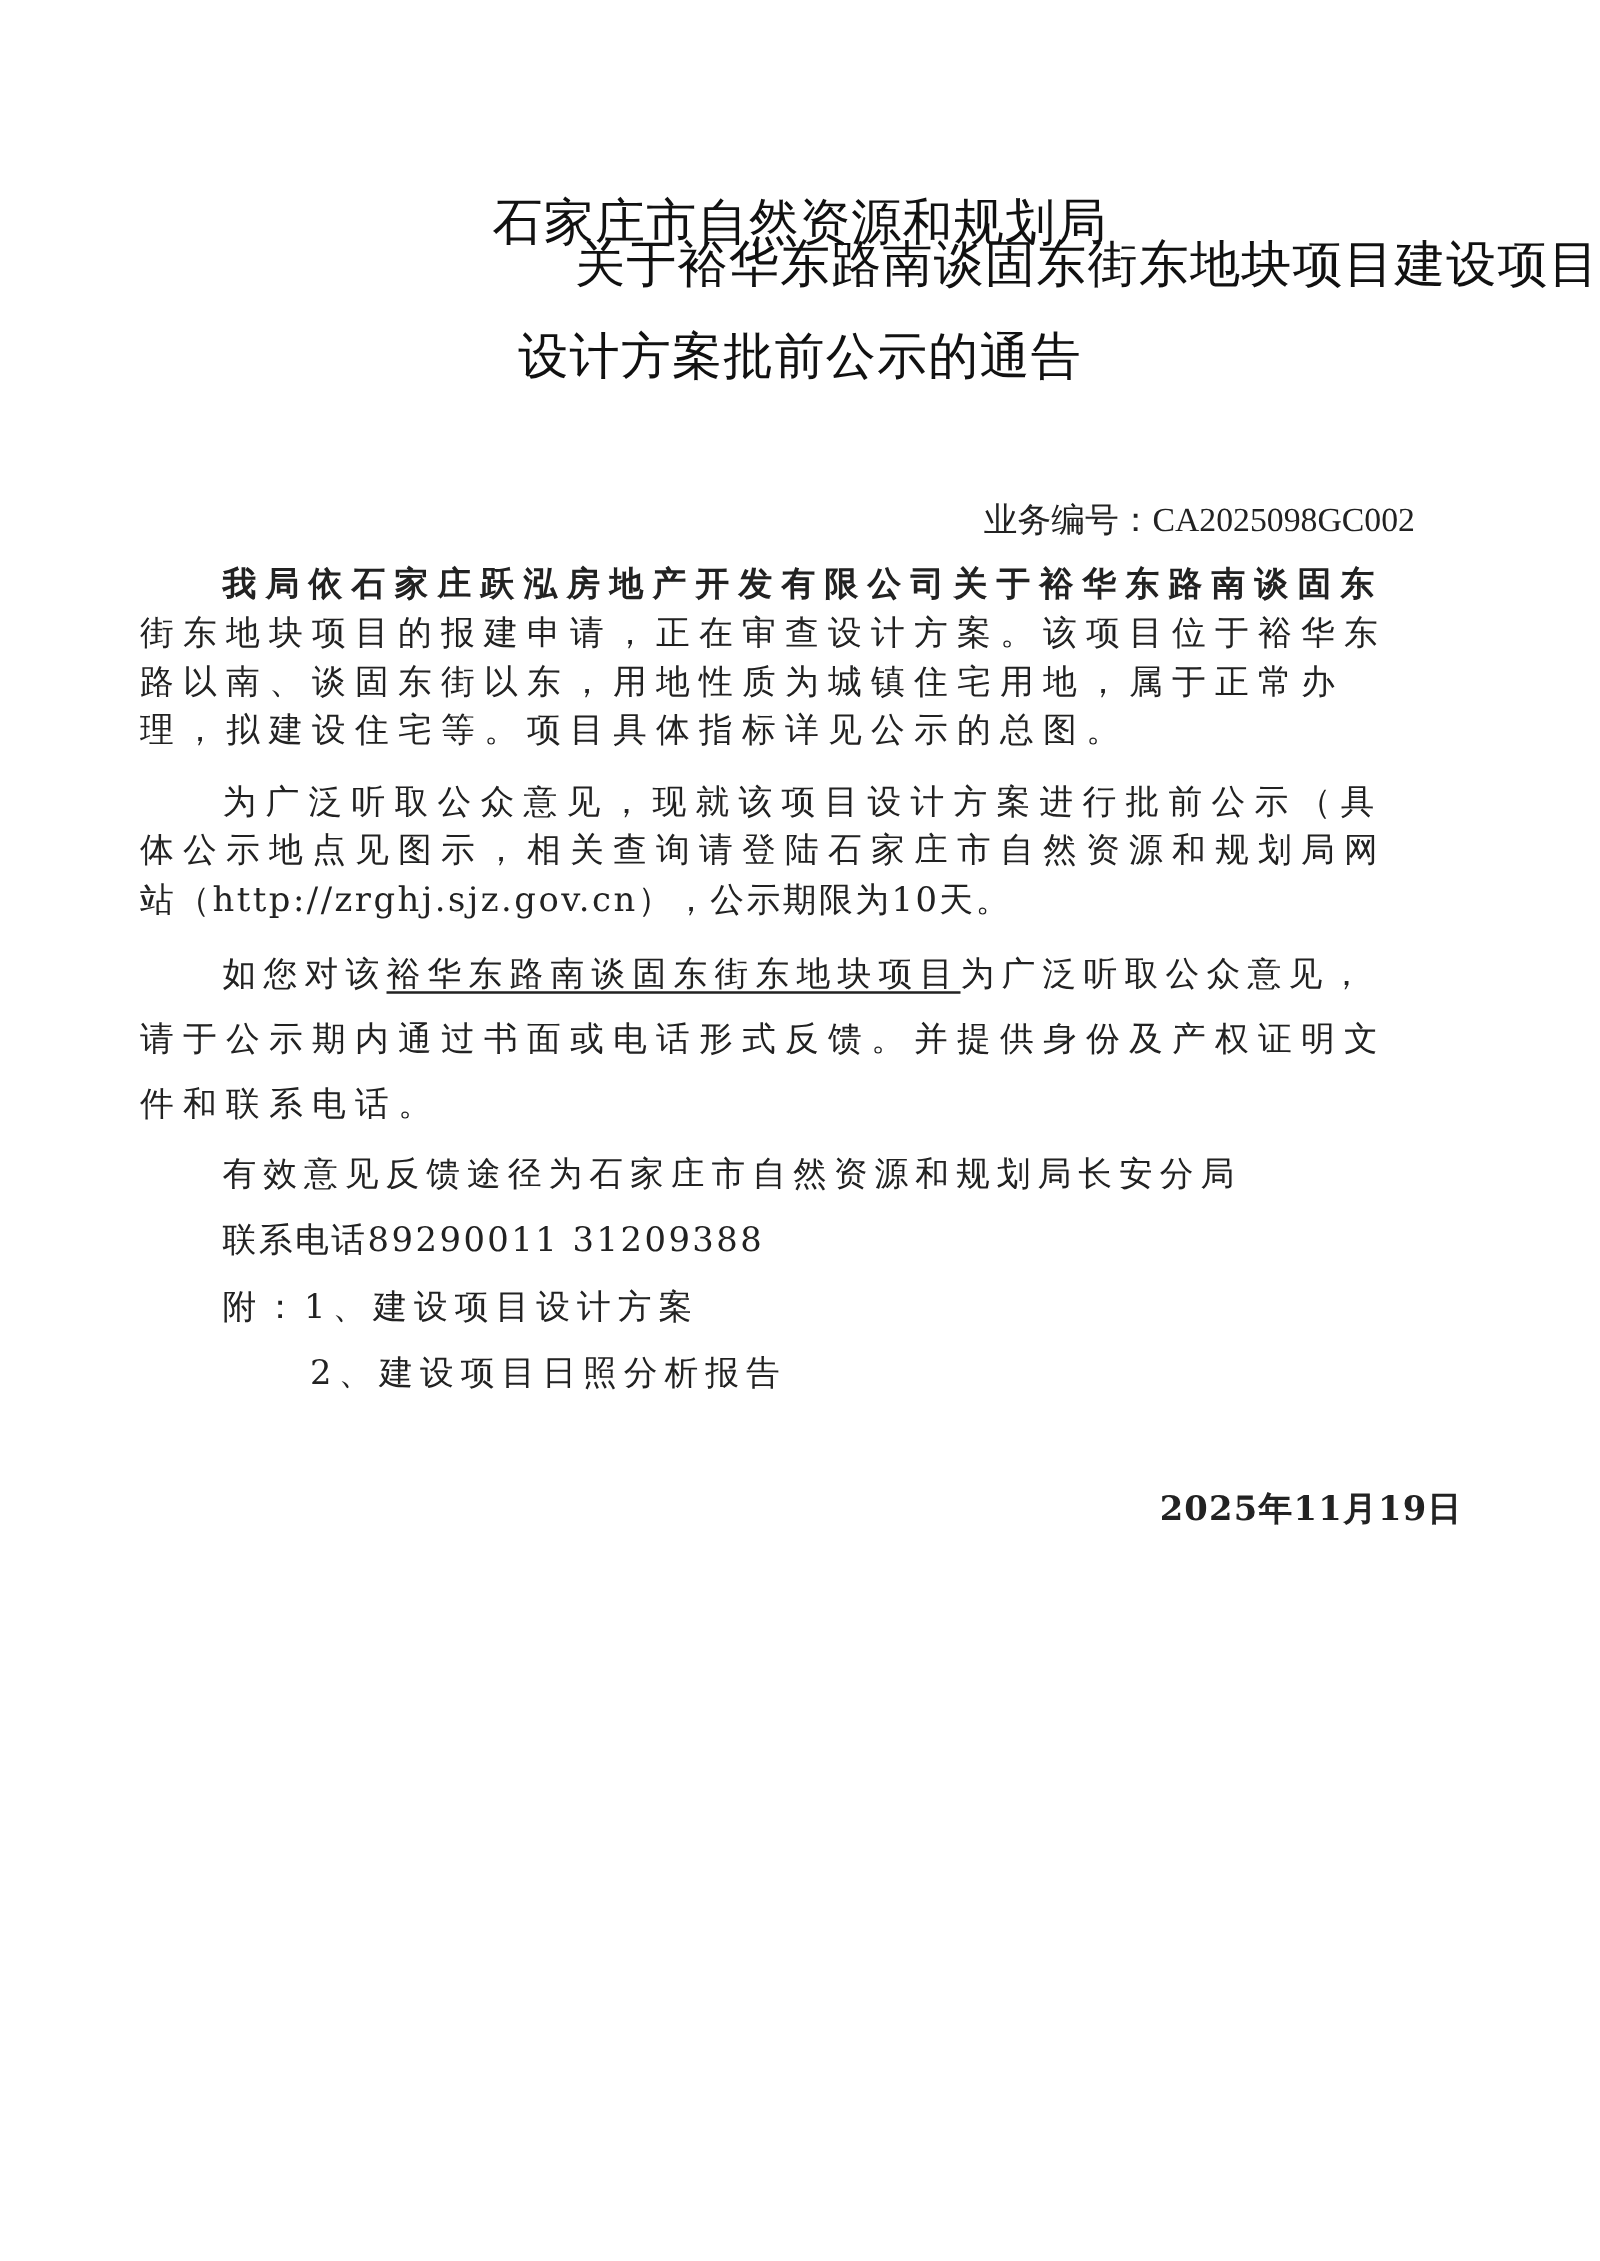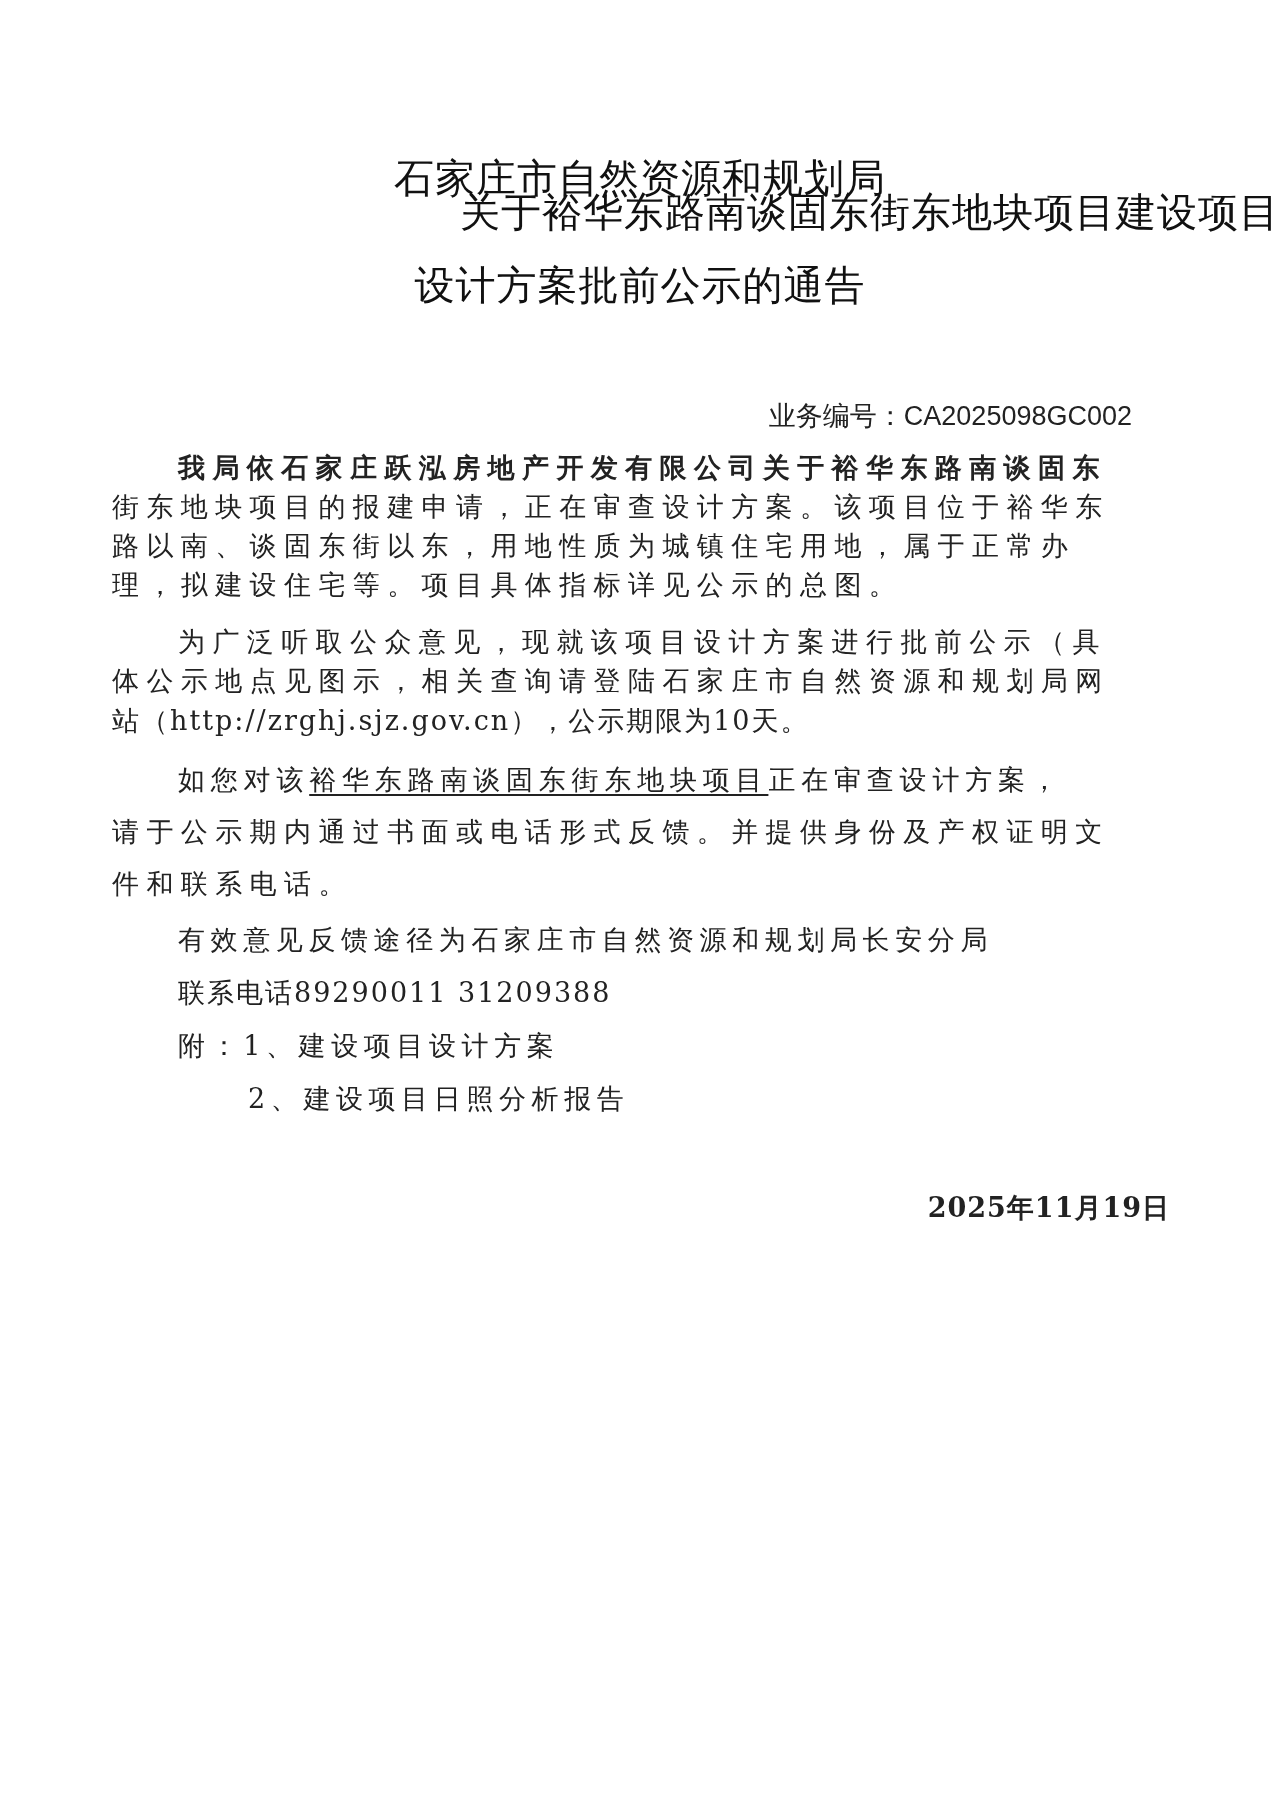--- a/index.html
+++ b/index.html
@@ -8,21 +8,21 @@
   .title {
     position: absolute; left: 0; width: 1280px; text-align: center;
     font-family: "DejaVu Sans", sans-serif; font-size: 40px; line-height: 50px;
     color: #111; letter-spacing: 1px; font-weight: normal;
   }
   .t1 { top: 153px; }
   .t2 { top: 187px; text-align: right; }
   .t3 { top: 260px; }
   .biz {
     position: absolute; right: 148px; top: 398px;
-    font-family: Liberation Sans, sans-serif; font-size: 27px; line-height: 36px; color: #222;
+    font-family: Liberation Serif, serif; font-size: 27px; line-height: 36px; color: #222;
   }
   .line {
     position: absolute; left: 112px; width: 1030px;
     font-family: "DejaVu Serif", serif; font-size: 27px; line-height: 36px; color: #222;
     white-space: nowrap; letter-spacing: 10.8px;
   }
   .indent { left: 178px; }
   .u { text-decoration: underline; text-underline-offset: 5px; }
   .date {
     position: absolute; right: 110px; top: 1190px;
@@ -47,21 +47,21 @@
   <div class="line indent" style="top:450px; letter-spacing:7.4px;font-weight:bold;">我局依石家庄跃泓房地产开发有限公司关于裕华东路南谈固东</div>
   <div class="line" style="top:489px; letter-spacing:7.4px;">街东地块项目的报建申请，正在审查设计方案。该项目位于裕华东</div>
   <div class="line" style="top:528px; letter-spacing:7.4px;">路以南、谈固东街以东，用地性质为城镇住宅用地，属于正常办</div>
   <div class="line" style="top:567px; letter-spacing:7.4px;">理，拟建设住宅等。项目具体指标详见公示的总图。</div>
 
   <div class="line indent" style="top:624px; letter-spacing:7.4px;">为广泛听取公众意见，现就该项目设计方案进行批前公示（具</div>
   <div class="line" style="top:663px; letter-spacing:7.4px;">体公示地点见图示，相关查询请登陆石家庄市自然资源和规划局网</div>
   <div class="line" style="top:703px; letter-spacing:2px;">站（http://zrghj.sjz.gov.cn），公示期限为10天。</div>
 
   <div class="line indent" style="top:762px; letter-spacing:5.8px;">
-    <span>如您对该</span><span class="u">裕华东路南谈固东街东地块项目</span><span>正在审查设计方案，</span>
+    <span>如您对该</span><span class="u">裕华东路南谈固东街东地块项目</span><span>为广泛听取公众意见，</span>
   </div>
   <div class="line" style="top:814px; letter-spacing:7.4px;">请于公示期内通过书面或电话形式反馈。并提供身份及产权证明文</div>
   <div class="line" style="top:866px; letter-spacing:7.4px;">件和联系电话。</div>
 
   <div class="line indent" style="top:922px; letter-spacing:5.6px;">有效意见反馈途径为石家庄市自然资源和规划局长安分局</div>
   <div class="line indent" style="top:975px; letter-spacing:2px;">联系电话89290011 31209388</div>
 
   <div class="line indent" style="top:1028px; letter-spacing:5.6px;">
     <span>附：</span><span>1、建设项目设计方案</span>
   </div>

